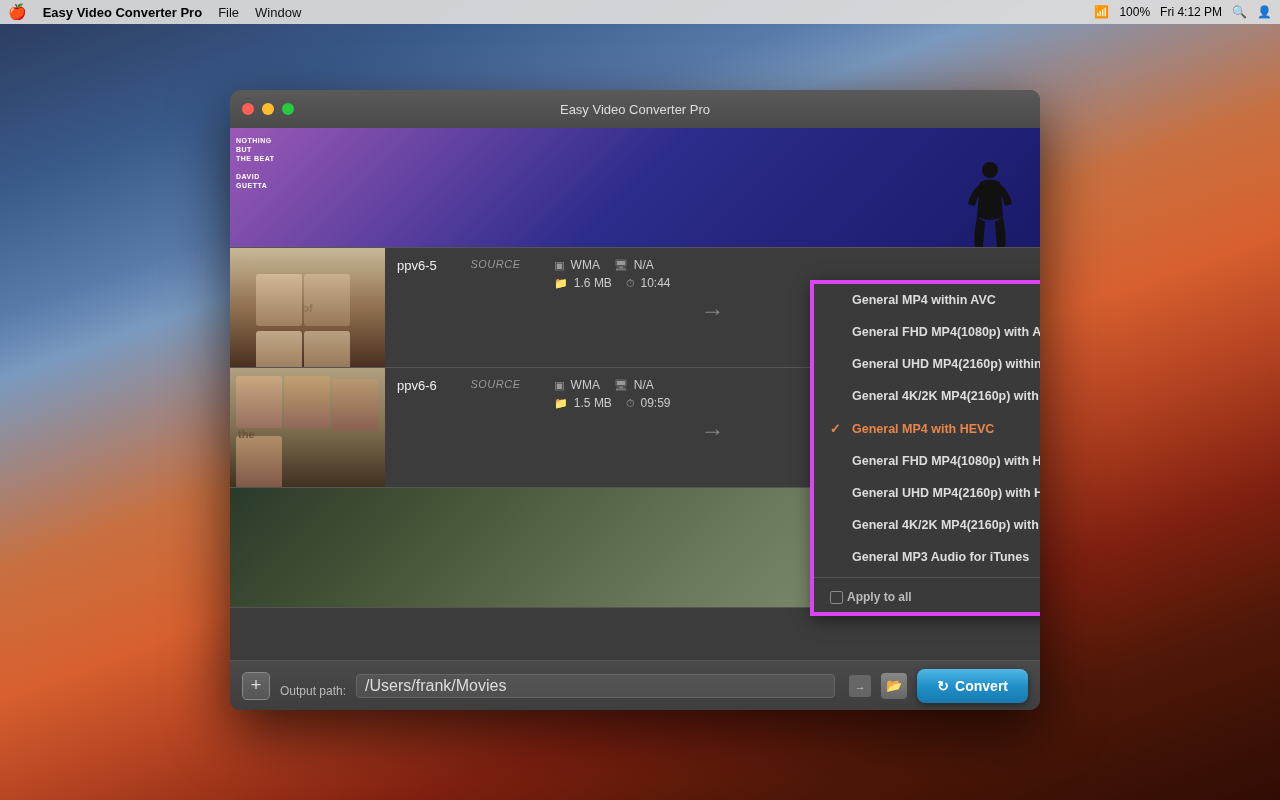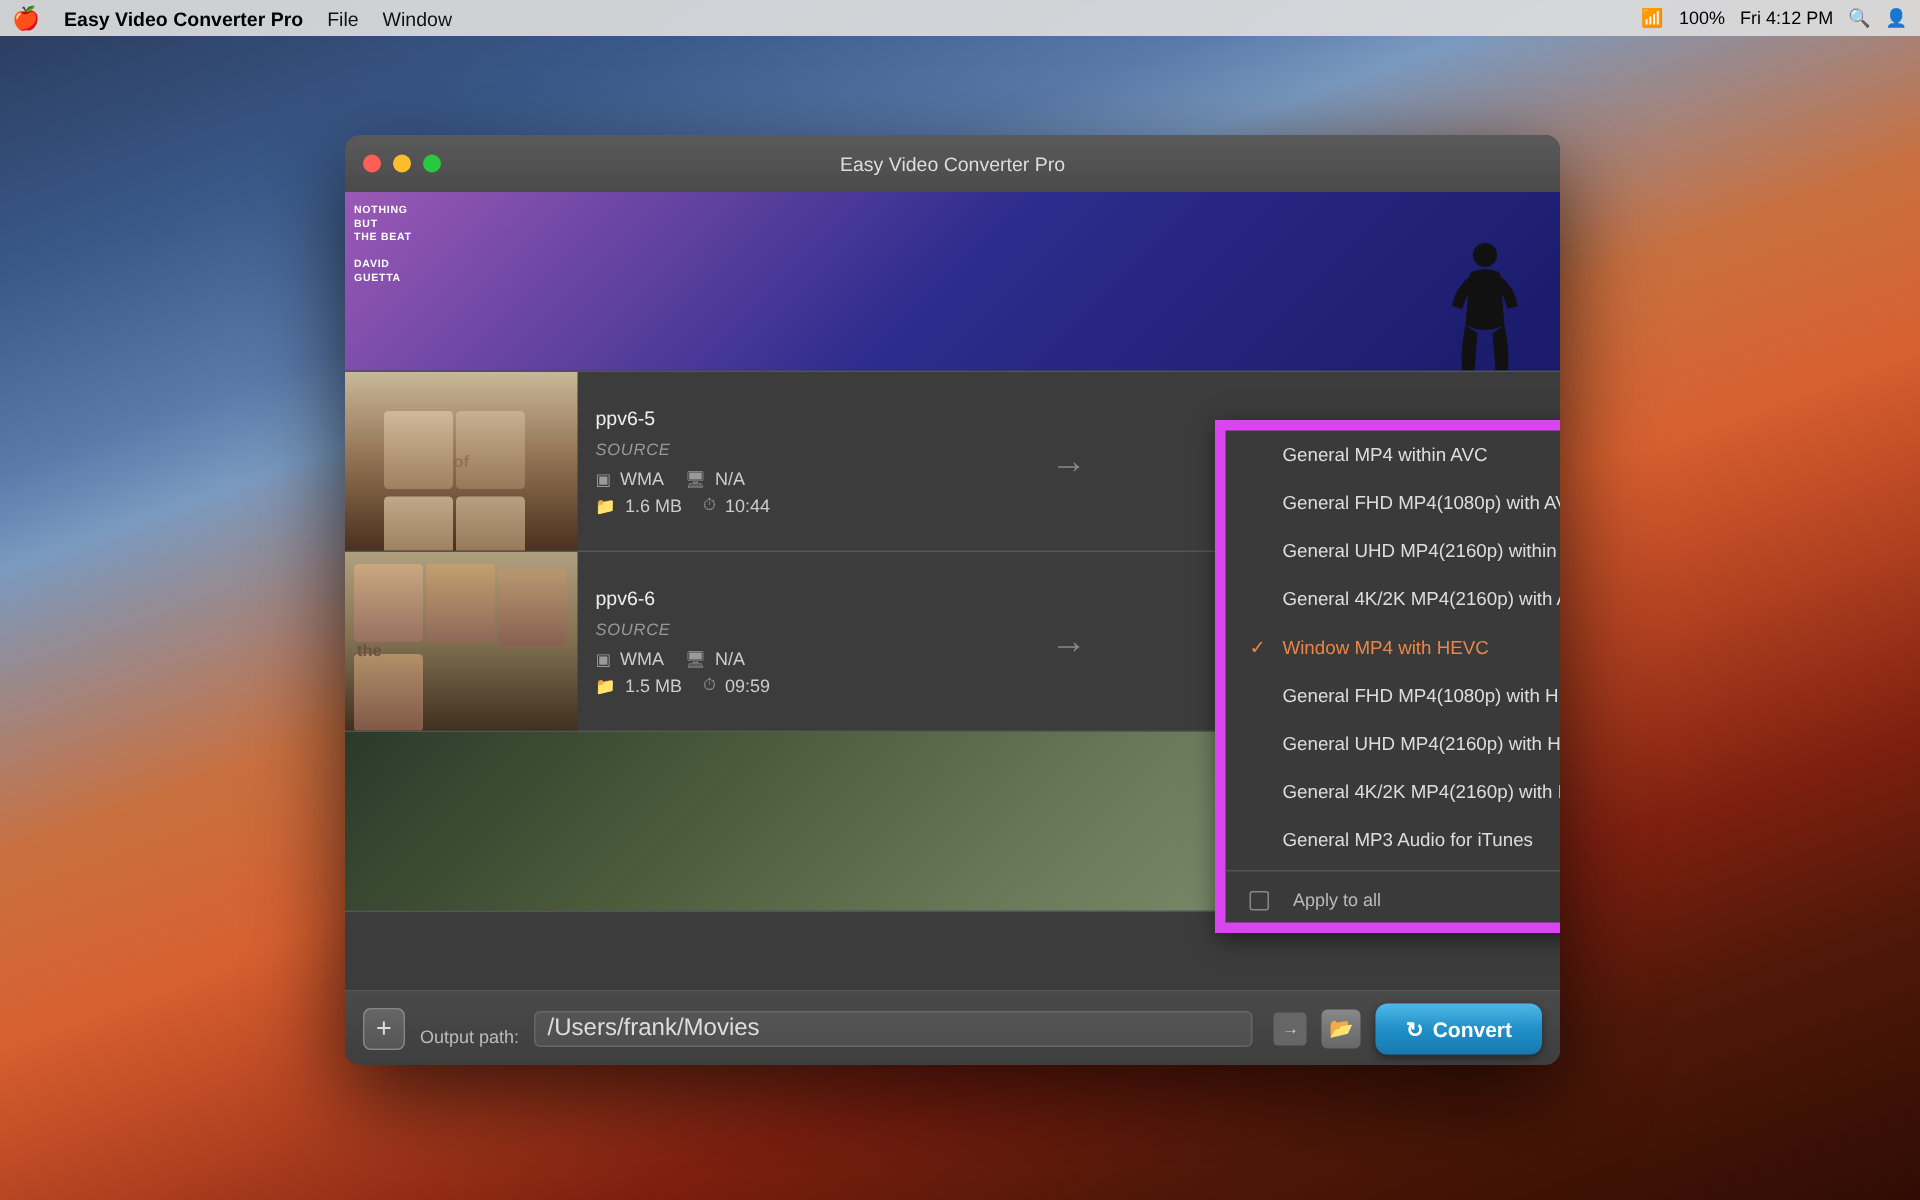--- a/index.html
+++ b/index.html
@@ -162,22 +162,21 @@
       width: 100%;
       height: 100%;
       background: linear-gradient(135deg, #2a3a2a 0%, #4a5a3a 30%, #6a7a5a 60%, #8a9a7a 100%);
     }
 
     
     .file-info {
       flex: 1;
       padding: 10px 12px;
       display: flex;
-      flex-direction: column;
-      justify-content: center;
+      justify-content: space-between;
       min-width: 0;
     }
     .file-name {
       font-size: 13px;
       color: #eee;
       font-weight: 500;
       margin-bottom: 8px;
       white-space: nowrap;
       overflow: hidden;
       text-overflow: ellipsis;
@@ -233,27 +232,28 @@
       min-width: 0;
     }
 
     
     .dropdown-overlay {
       position: absolute;
       top: 0;
       left: 580px;
       width: 290px;
       background: #3a3a3a;
-      border: 7px solid #d946ef;
+      border: 4px solid #d946ef;
       border-radius: 0;
       z-index: 50;
       box-shadow: 2px 4px 16px rgba(0,0,0,0.5);
       
       top: 152px;
       height: auto;
+      font-weight: bold;
     }
 
     .dropdown-item {
       padding: 9px 16px;
       font-size: 12.5px;
       color: #ddd;
       cursor: pointer;
       display: flex;
       align-items: center;
       gap: 8px;
@@ -273,21 +273,21 @@
     .dropdown-divider {
       height: 1px;
       background: #555;
       margin: 4px 0;
     }
 
     .apply-all-row {
       padding: 8px 16px;
       display: flex;
       align-items: center;
-      gap: 16px;
+      gap: 4px;
       font-size: 12px;
       color: #bbb;
     }
     .apply-checkbox {
       width: 13px;
       height: 13px;
       border: 1.5px solid #888;
       background: transparent;
       display: inline-block;
       border-radius: 2px;
@@ -534,21 +534,21 @@
       <div class="dropdown-item">
         <span class="no-check"></span>
         <span>General UHD MP4(2160p) within AVC</span>
       </div>
       <div class="dropdown-item">
         <span class="no-check"></span>
         <span>General 4K/2K MP4(2160p) with AVC</span>
       </div>
       <div class="dropdown-item selected">
         <span class="checkmark">✓</span>
-        <span>Window MP4 with HEVC</span>
+        <span>General MP4 with HEVC</span>
       </div>
       <div class="dropdown-item">
         <span class="no-check"></span>
         <span>General FHD MP4(1080p) with HEVC</span>
       </div>
       <div class="dropdown-item">
         <span class="no-check"></span>
         <span>General UHD MP4(2160p) with HEVC</span>
       </div>
       <div class="dropdown-item">

